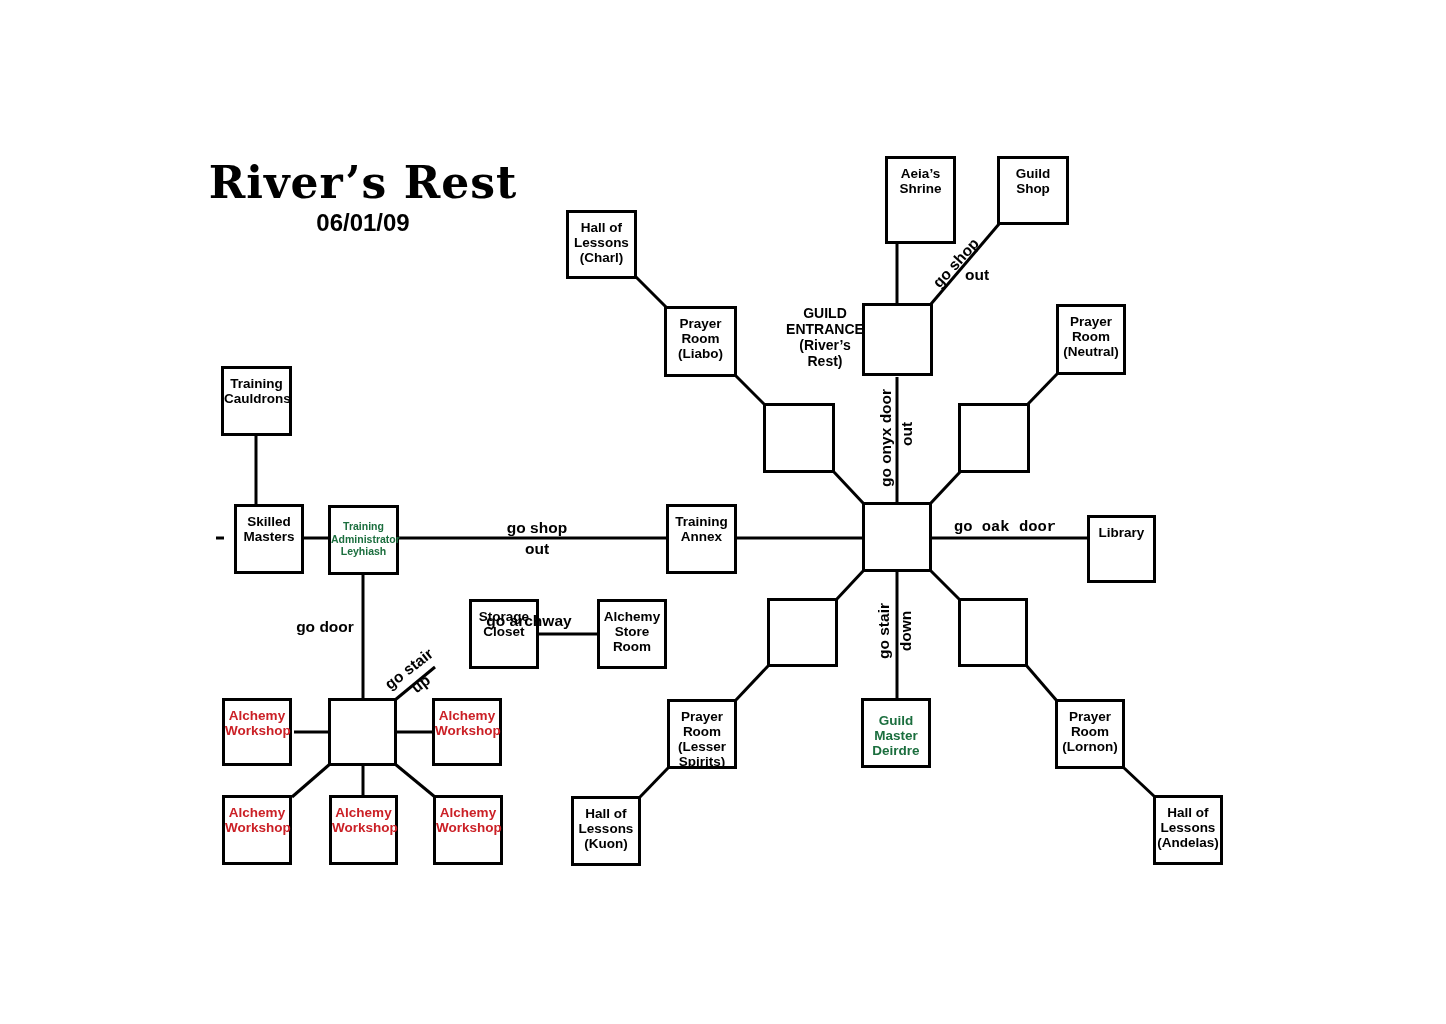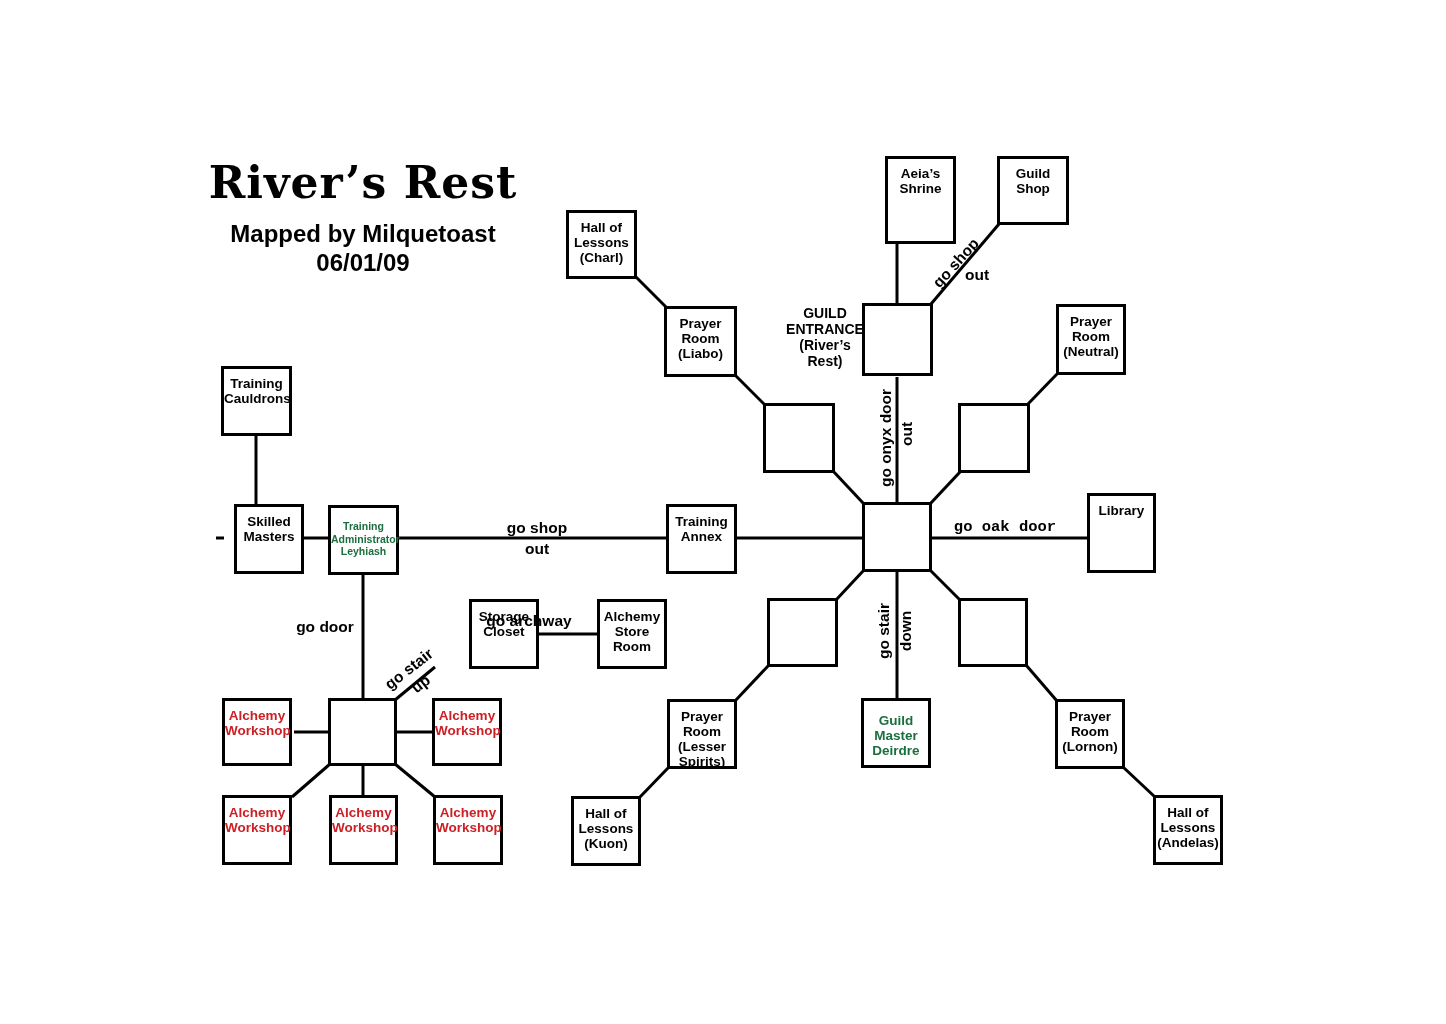--- a/index.html
+++ b/index.html
@@ -95,21 +95,20 @@
     <line x1="501" y1="634" x2="599" y2="634"></line>
     <line x1="294" y1="732" x2="330" y2="732"></line>
     <line x1="395" y1="732" x2="434" y2="732"></line>
     <line x1="363" y1="764" x2="363" y2="797"></line>
     <line x1="330" y1="764" x2="292" y2="797"></line>
     <line x1="395" y1="764" x2="435" y2="797"></line>
   </svg>
 
   <div class="title-block">
     <div class="title-line">River’s Rest</div>
-    <div class="subtitle first">Mapped by Milquetoast</div>
     <div class="subtitle">06/01/09</div>
   </div>
 
   <div class="room" style="left:566px;top:210px;width:71px;height:69px;">Hall of
 Lessons
 (Charl)</div>
   <div class="room" style="left:664px;top:306px;width:73px;height:71px;">Prayer
 Room
 (Liabo)</div>
   <div class="room" style="left:861px;top:156px;width:71px;height:88px;margin-left:24px;">Aeia’s
@@ -133,21 +132,21 @@
 
   <div class="room" style="left:221px;top:366px;width:71px;height:70px;">Training
 Cauldrons</div>
   <div class="room" style="left:222px;top:504px;width:70px;height:70px;margin-left:12px;">Skilled
 Masters</div>
   <div class="room green admin" style="left:328px;top:505px;width:71px;height:70px;">Training
 Administrator
 Leyhiash</div>
   <div class="room" style="left:666px;top:504px;width:71px;height:70px;">Training
 Annex</div>
-  <div class="room" style="left:1087px;top:493px;width:69px;height:80px;">Library</div>
+  <div class="room" style="left:1087px;top:515px;width:69px;height:68px;">Library</div>
 
   <div class="room" style="left:433px;top:599px;width:70px;height:70px;margin-left:36px;">Storage
 Closet</div>
   <div class="room" style="left:597px;top:599px;width:70px;height:70px;">Alchemy
 Store
 Room</div>
   <div class="room" style="left:328px;top:698px;width:69px;height:68px;"></div>
   <div class="room red" style="left:222px;top:698px;width:70px;height:68px;">Alchemy
 Workshop</div>
   <div class="room red" style="left:432px;top:698px;width:70px;height:68px;">Alchemy

